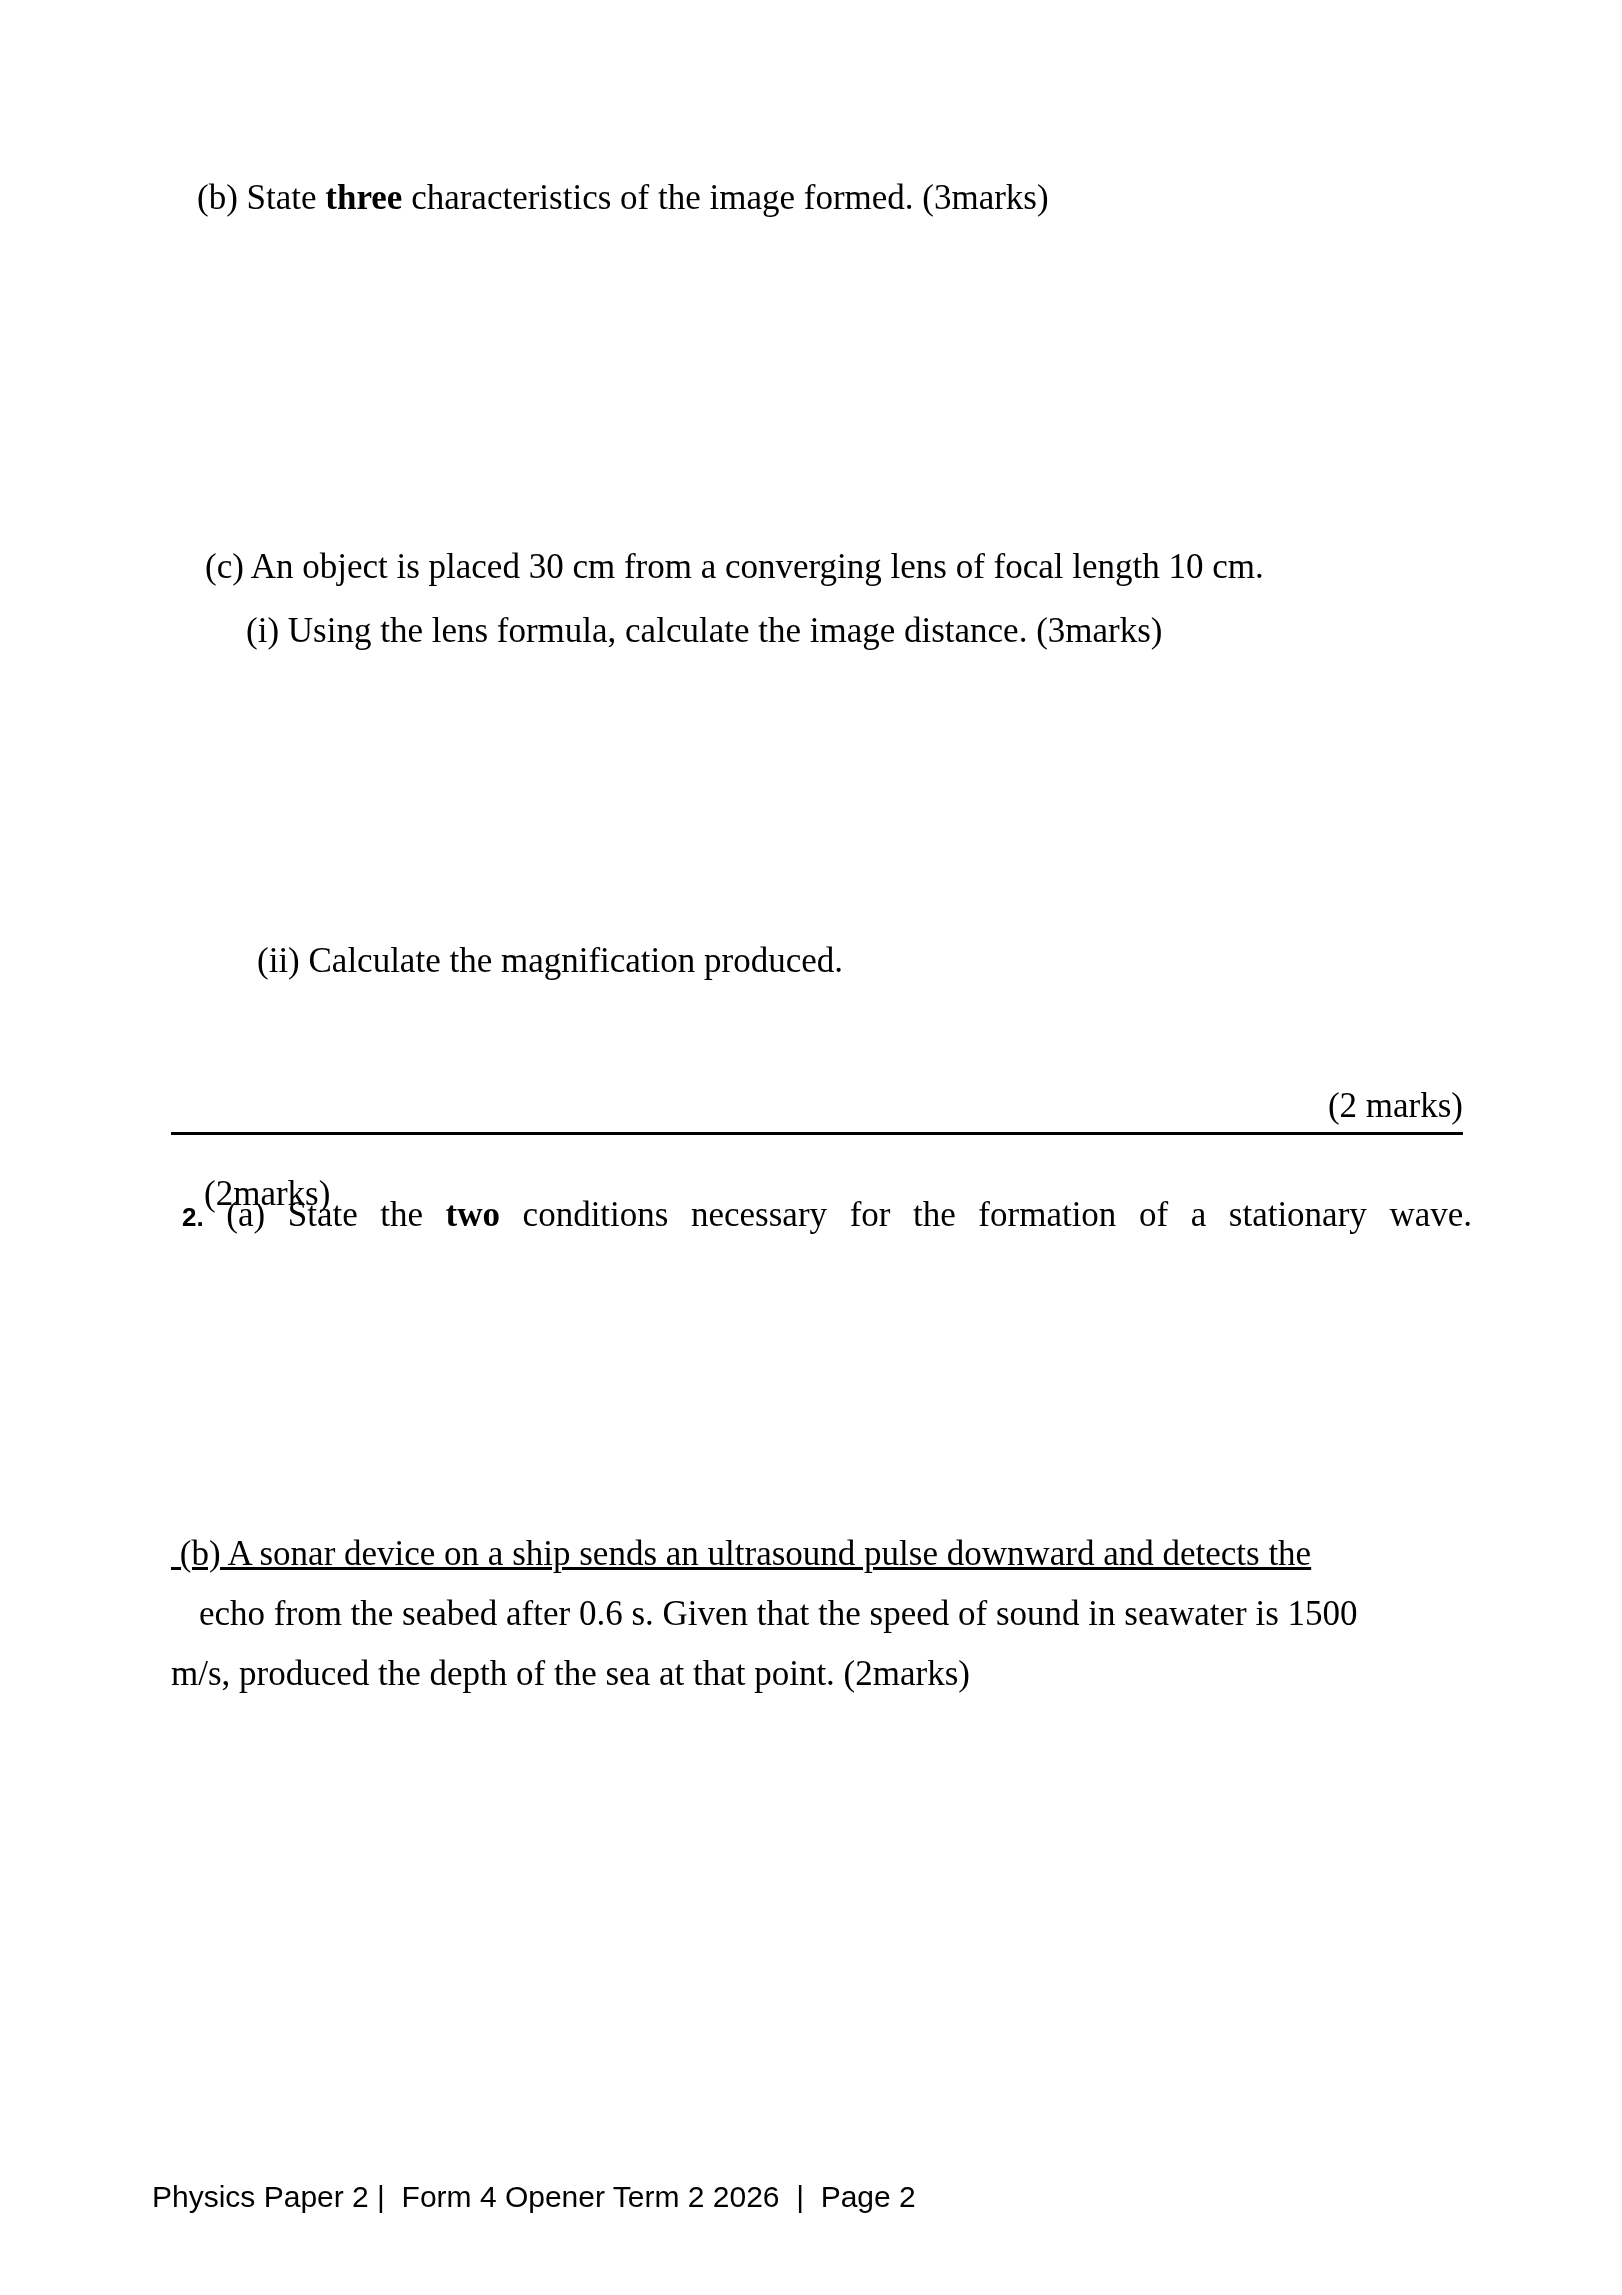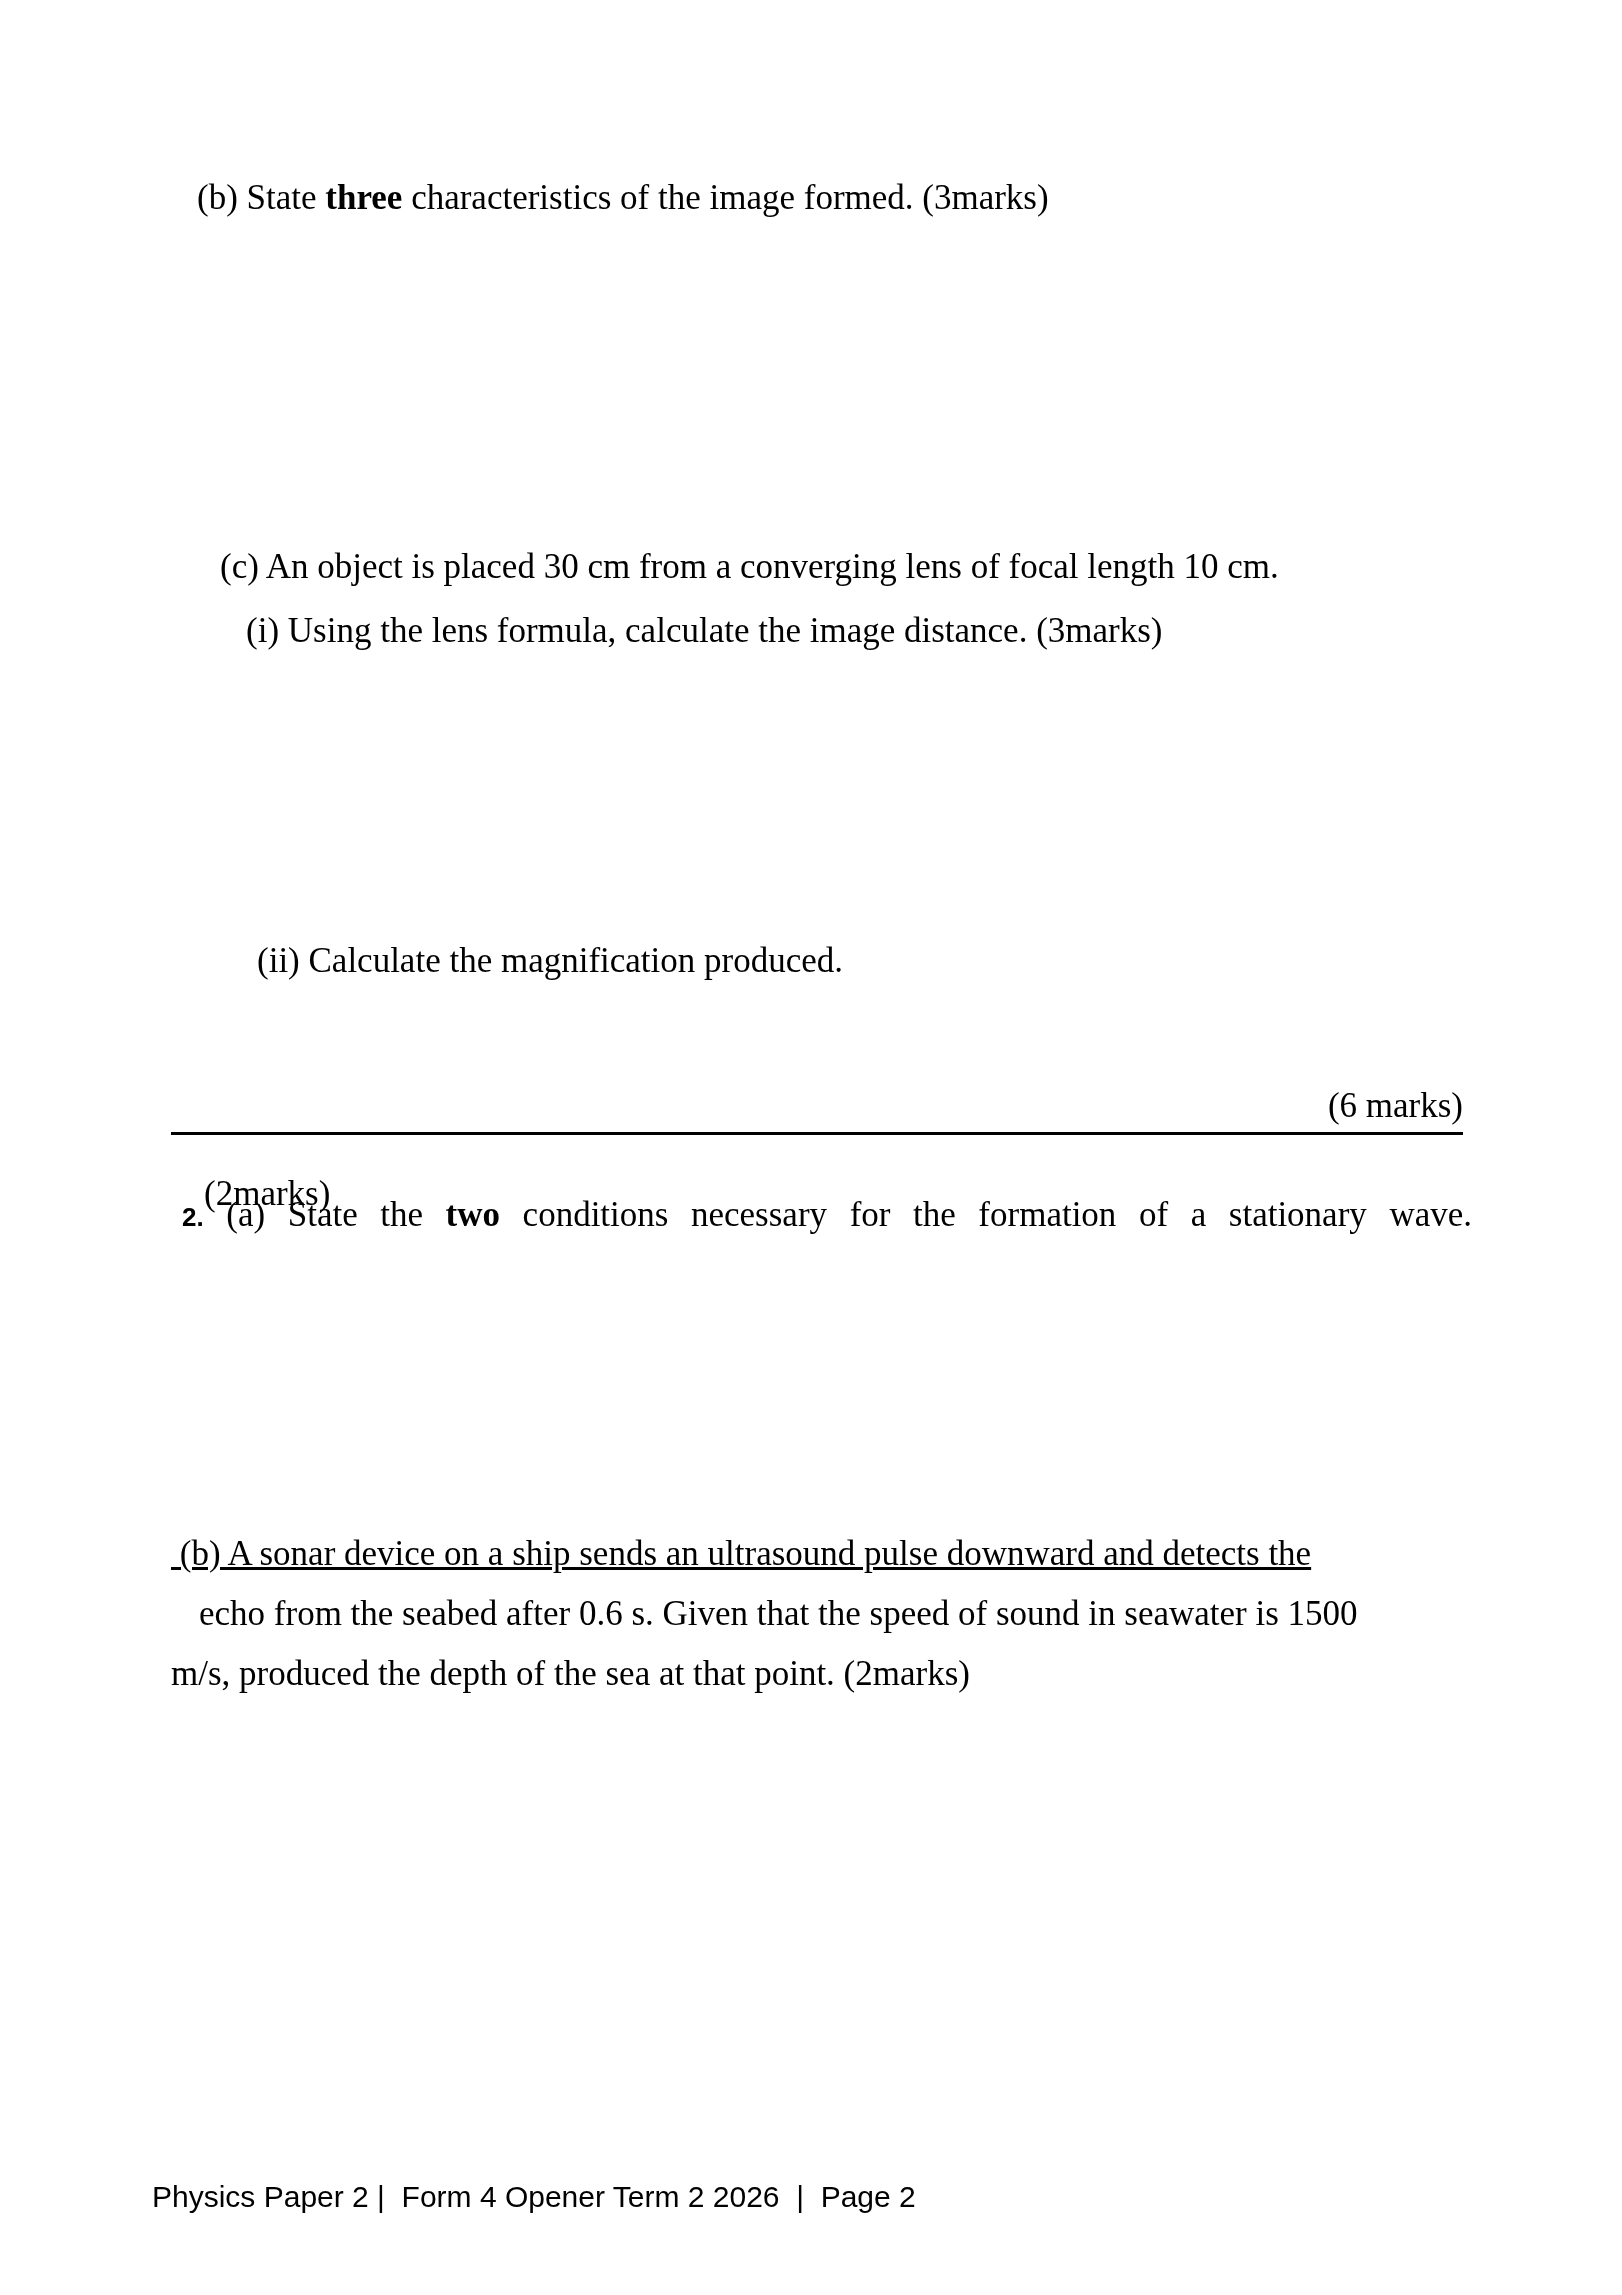--- a/index.html
+++ b/index.html
@@ -26,24 +26,24 @@
       font-family: "Liberation Sans", "DejaVu Sans", sans-serif; white-space: pre;
     }
   </style>
 </head>
 <body>
 
 <div class="line" style="left:197px; top:177px;">
   <span>(b) State </span><b>three</b><span> characteristics of the image formed. (3marks)</span>
 </div>
 
-<div class="line" style="left:220px; top:546px;">(c) An object is placed 30 cm from a converging lens of focal length 10 cm.</div>
+<div class="line" style="left:205px; top:546px;">(c) An object is placed 30 cm from a converging lens of focal length 10 cm.</div>
 <div class="line" style="left:246px; top:610px;">(i) Using the lens formula, calculate the image distance. (3marks)</div>
 <div class="line" style="left:257px; top:940px;">(ii) Calculate the magnification produced.</div>
-<div class="line" style="right:160px; top:1085px;">(6 marks)</div>
+<div class="line" style="right:160px; top:1085px;">(2 marks)</div>
 
 <div class="rule"></div>
 
 <div class="justify" style="top:1195px;">
   <span class="qnum">2.</span>
   <span>(a) State the </span><b>two</b><span> conditions necessary for the formation of a stationary wave.</span>
 </div>
 <div class="line" style="left:204px; top:1173px;">(2marks)</div>
 
 <div class="line" style="left:171px; top:1533px; white-space:pre;text-decoration:underline;"> (b) A sonar device on a ship sends an ultrasound pulse downward and detects the</div>

